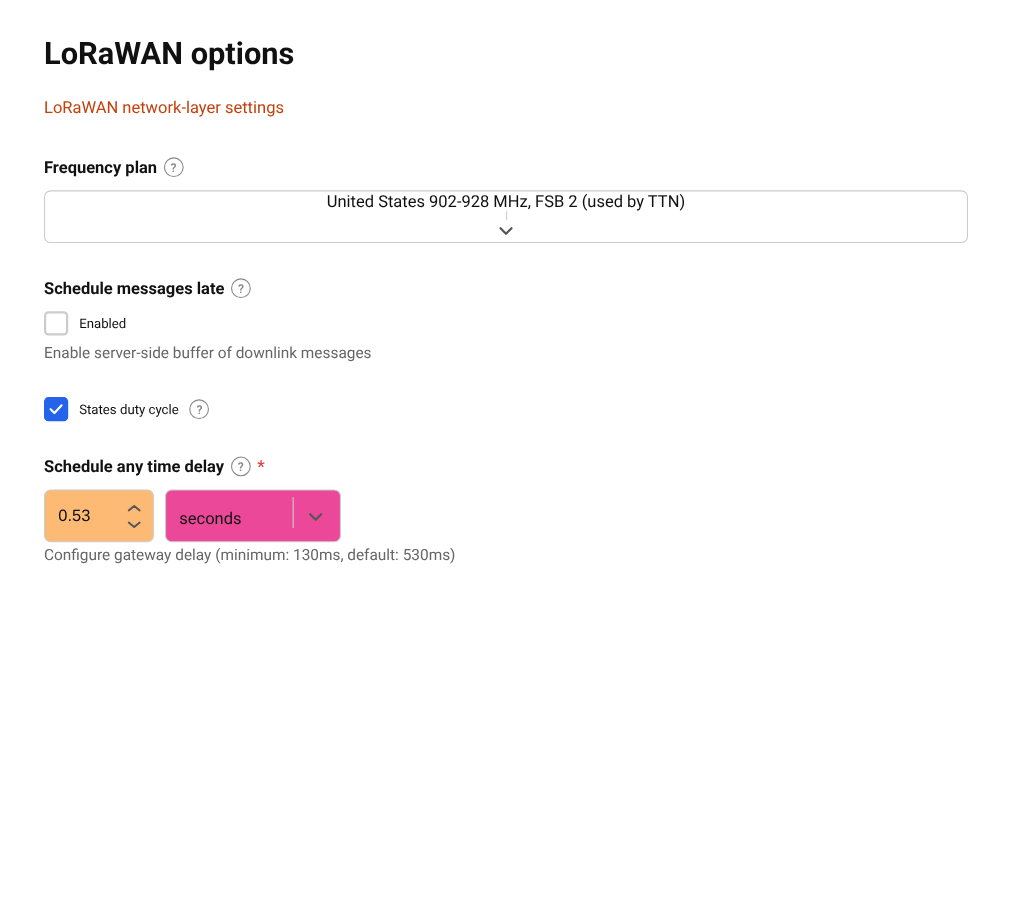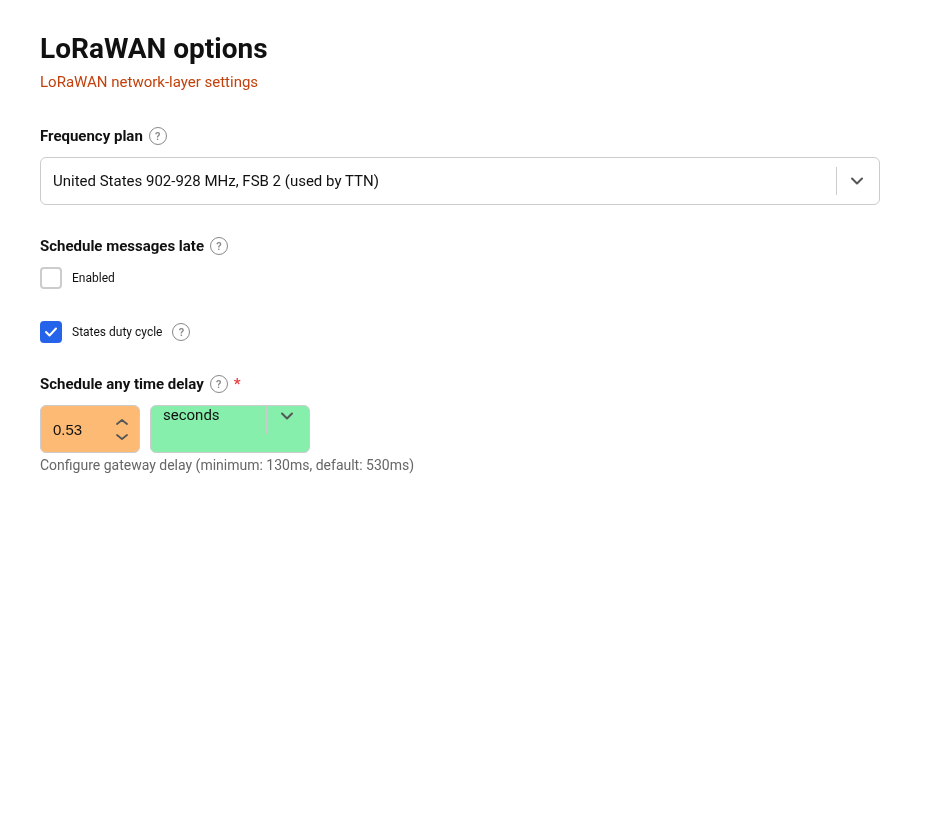--- a/index.html
+++ b/index.html
@@ -14,21 +14,21 @@
       color: #1a1a1a;
       width: 928px;
       min-height: 820px;
       padding: 32px 40px;
     }
 
     .page-title {
       font-size: 28px;
       font-weight: 700;
       color: #111111;
-      margin-bottom: 8px;
+      margin-bottom: 24px;
     }
 
     .page-subtitle {
       font-size: 15px;
       color: #c2410c;
       margin-bottom: 36px;
     }
 
     .section {
       margin-bottom: 32px;
@@ -67,20 +67,21 @@
     .select-wrapper {
       position: relative;
       display: flex;
       align-items: center;
       border: 1.5px solid #cccccc;
       border-radius: 6px;
       background: #ffffff;
       max-width: 840px;
       height: 48px;
       padding: 0 12px;
+      flex-direction: column;
     }
 
     .select-value {
       flex: 1;
       font-size: 15px;
       color: #111111;
     }
 
     .select-divider {
       width: 1px;
@@ -194,26 +195,26 @@
       color: #666;
     }
 
     .stepper-btn svg {
       width: 12px;
       height: 8px;
     }
 
     .unit-select-wrapper {
       display: flex;
-      align-items: flex-start;
+      align-items: flex-end;
       border: 1.5px solid #cccccc;
       border-radius: 6px;
-      background: #86efac;
+      background: #ec4899;
       height: 48px;
-      padding: 0 12px;
+      padding: 12px 12px;
       min-width: 160px;
     }
 
     .unit-value {
       flex: 1;
       font-size: 15px;
       color: #111111;
     }
   </style>
 </head>
@@ -242,20 +243,21 @@
   <div class="field-label">
     <span>Schedule messages late</span>
     <span class="help-icon">?</span>
   </div>
   <div class="checkbox-row">
     <div class="checkbox">
       
     </div>
     <span class="checkbox-label">Enabled</span>
   </div>
+  <p class="field-description">Enable server-side buffer of downlink messages</p>
 </div>
 
 <div class="section">
   <div class="checkbox-row">
     <div class="checkbox checked">
       <svg viewBox="0 0 14 14" fill="none" xmlns="http://www.w3.org/2000/svg">
         <path d="M2 7L5.5 10.5L12 3.5" stroke="white" stroke-width="2" stroke-linecap="round" stroke-linejoin="round"></path>
       </svg>
     </div>
     <span class="checkbox-label">

